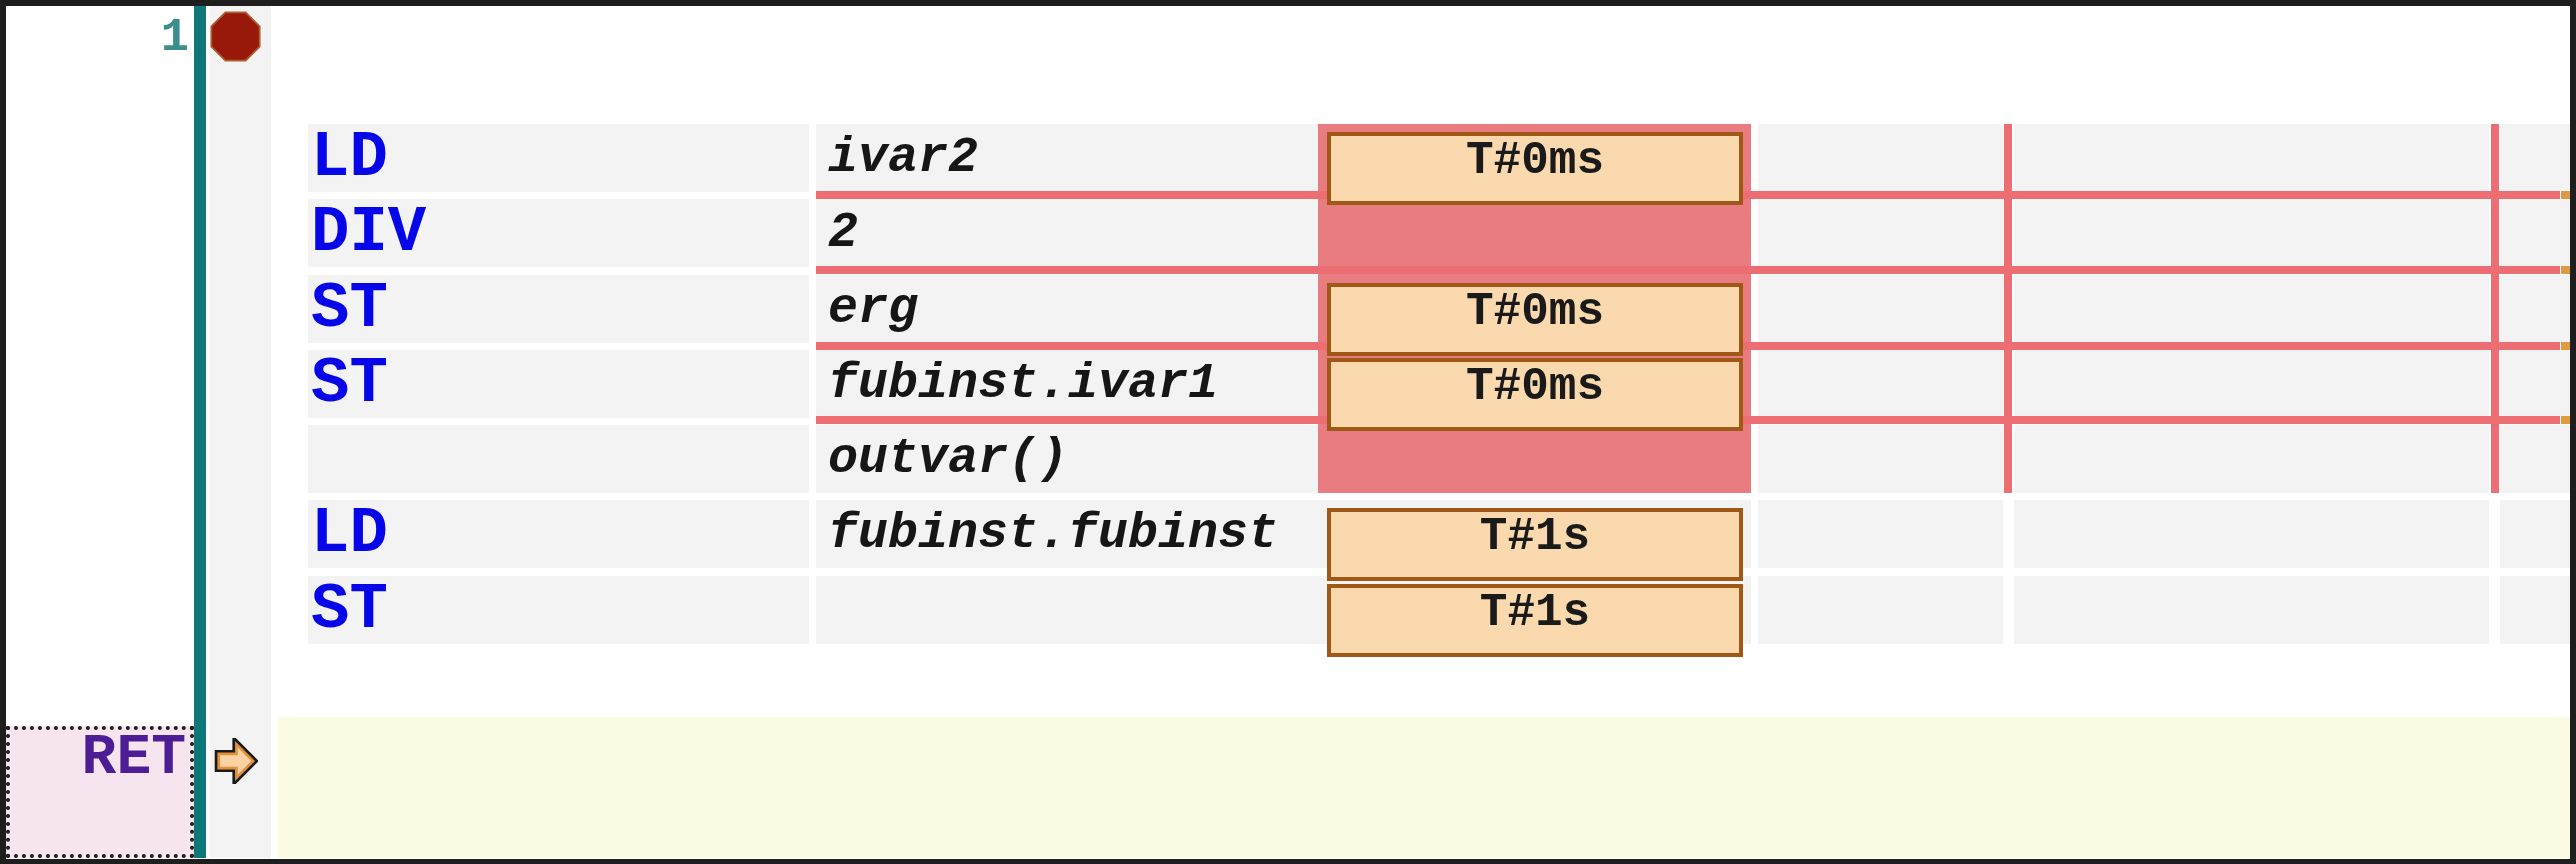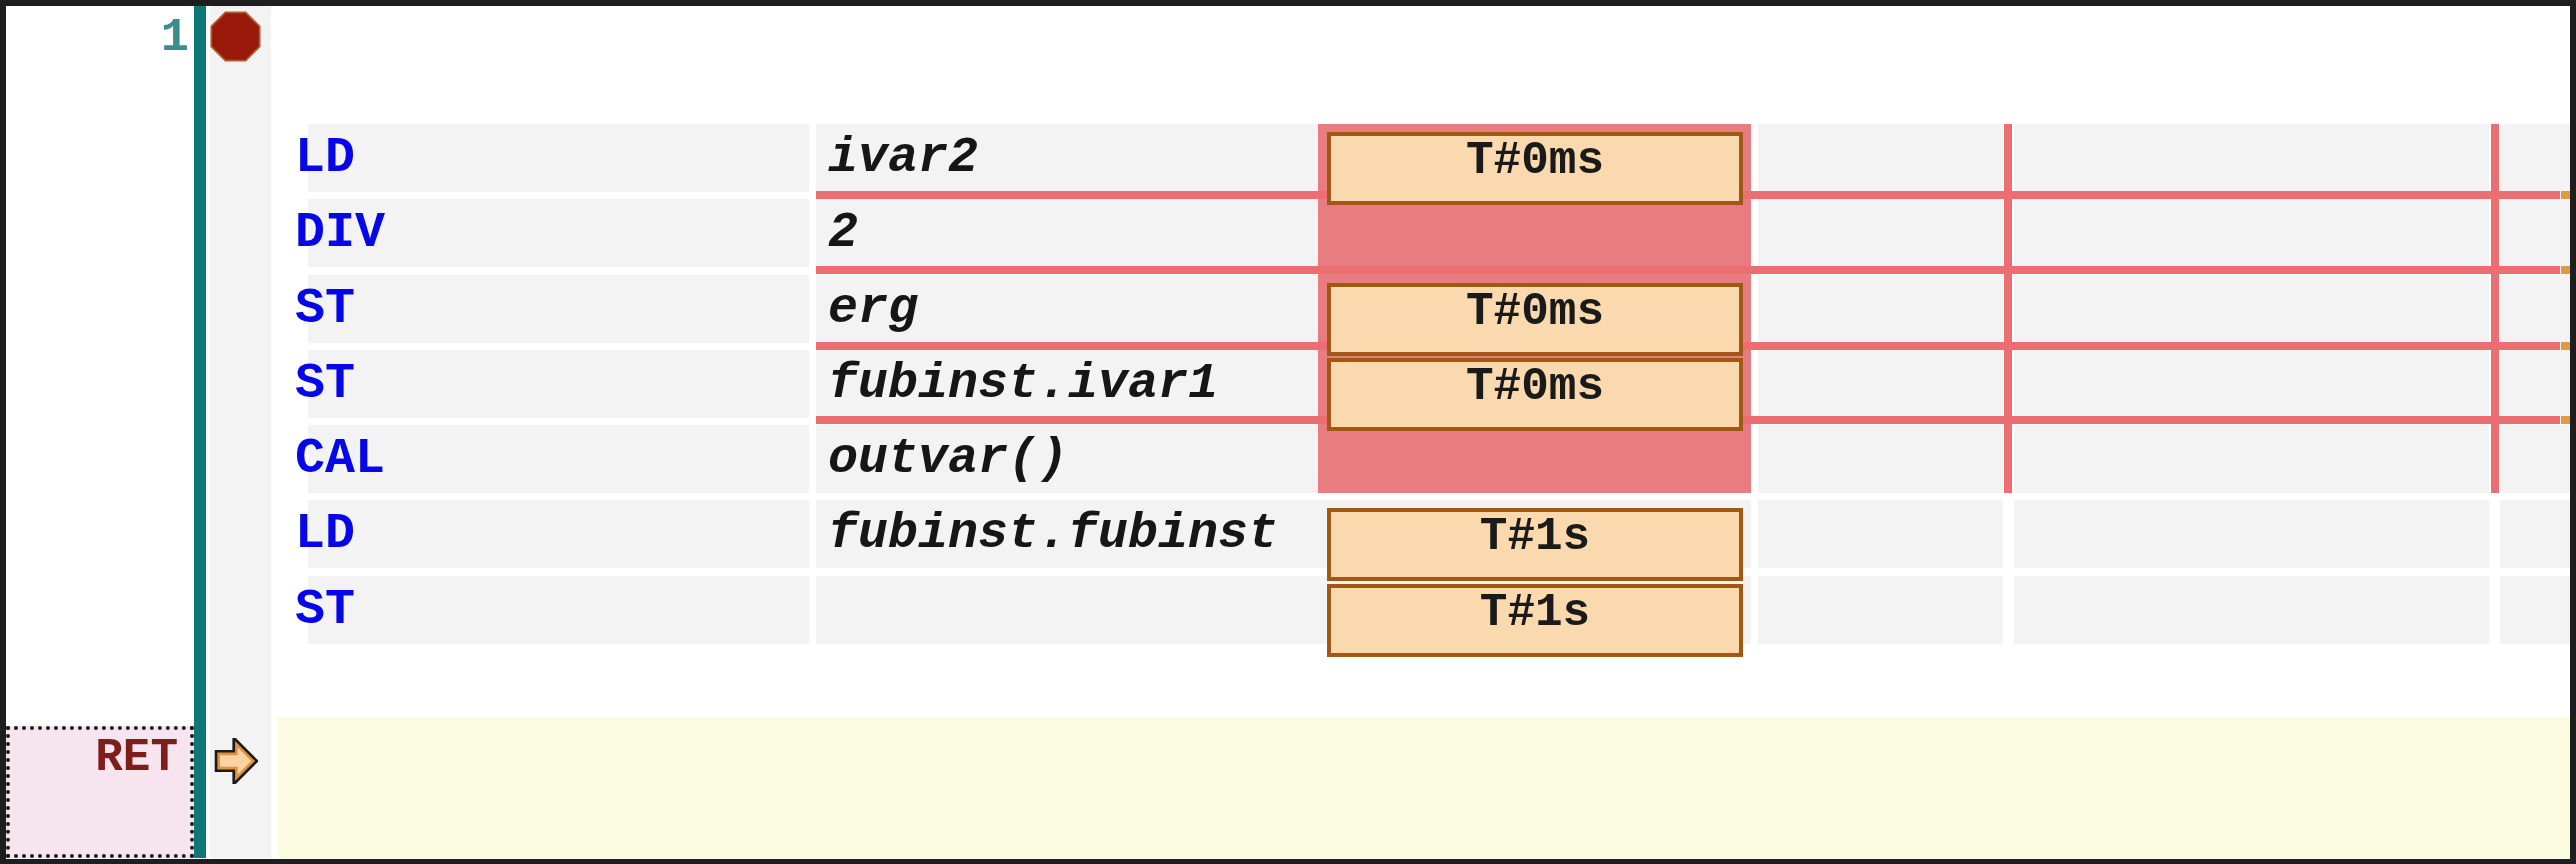--- a/index.html
+++ b/index.html
@@ -37,22 +37,22 @@
   .cell-op   { left: 302px; width: 501px; }
   .cell-arg  { left: 810px; width: 502px; }
   .cell-val  { left: 1312px; width: 433px; }
   .cell-c4   { left: 1752px; width: 245px; }
   .cell-c5   { left: 2008px; width: 475px; }
   .cell-c6   { left: 2494px; width: 70px; }
   .r0 { top: 118px; } .r1 { top: 193px; } .r2 { top: 269px; }
   .r3 { top: 344px; } .r4 { top: 419px; } .r5 { top: 494px; } .r6 { top: 570px; }
 
   .op-text {
-    left: 289px; width: 494px; height: 68px;
-    font-size: 50px; line-height: 68px;
+    left: 305px; width: 494px; height: 68px;
+    font-size: 64px; line-height: 68px;
     color: #0606e8;
   }
   .arg-text {
     left: 822px; width: 623px; height: 68px;
     font-size: 50px; line-height: 68px;
     color: #161616;
     font-style: italic;
   }
 
   
@@ -84,23 +84,23 @@
     background: #fbfbe2;
   }
   #ret-box {
     left: 0px; top: 720px; width: 188px; height: 132px;
     box-sizing: border-box;
     background: #f6e4ef;
     border: 4.5px dotted #1b1b1b;
   }
   #ret-label {
     position: absolute;
-    top: 2.7px; right: 12px;
-    font-size: 46px; line-height: 50px;
-    color: #7f1d1d;
+    top: 2.7px; right: 4px;
+    font-size: 58px; line-height: 50px;
+    color: #4c1d95;
   }
   #instruction-pointer { left: 207px; top: 732px; width: 45px; height: 46px; }
 </style>
 </head>
 <body>
 
 <div id="stage">
 
   <div class="abs" id="line-number">1</div>
   <div class="abs" id="margin-line"></div>
@@ -166,21 +166,20 @@
   <div class="abs vline v1"></div>
 
   <div class="abs op-text  r0">LD</div>
   <div class="abs arg-text r0">ivar2</div>
   <div class="abs op-text  r1">DIV</div>
   <div class="abs arg-text r1">2</div>
   <div class="abs op-text  r2">ST</div>
   <div class="abs arg-text r2">erg</div>
   <div class="abs op-text  r3">ST</div>
   <div class="abs arg-text r3">fubinst.ivar1</div>
-  <div class="abs op-text  r4">CAL</div>
   <div class="abs arg-text r4">outvar()</div>
   <div class="abs op-text  r5">LD</div>
   <div class="abs arg-text r5">fubinst.fubinst</div>
   <div class="abs op-text  r6">ST</div>
 
   <div class="abs value-box b0">T#0ms</div>
   <div class="abs value-box b2">T#0ms</div>
   <div class="abs value-box b3">T#0ms</div>
   <div class="abs value-box b5">T#1s</div>
   <div class="abs value-box b6">T#1s</div>

